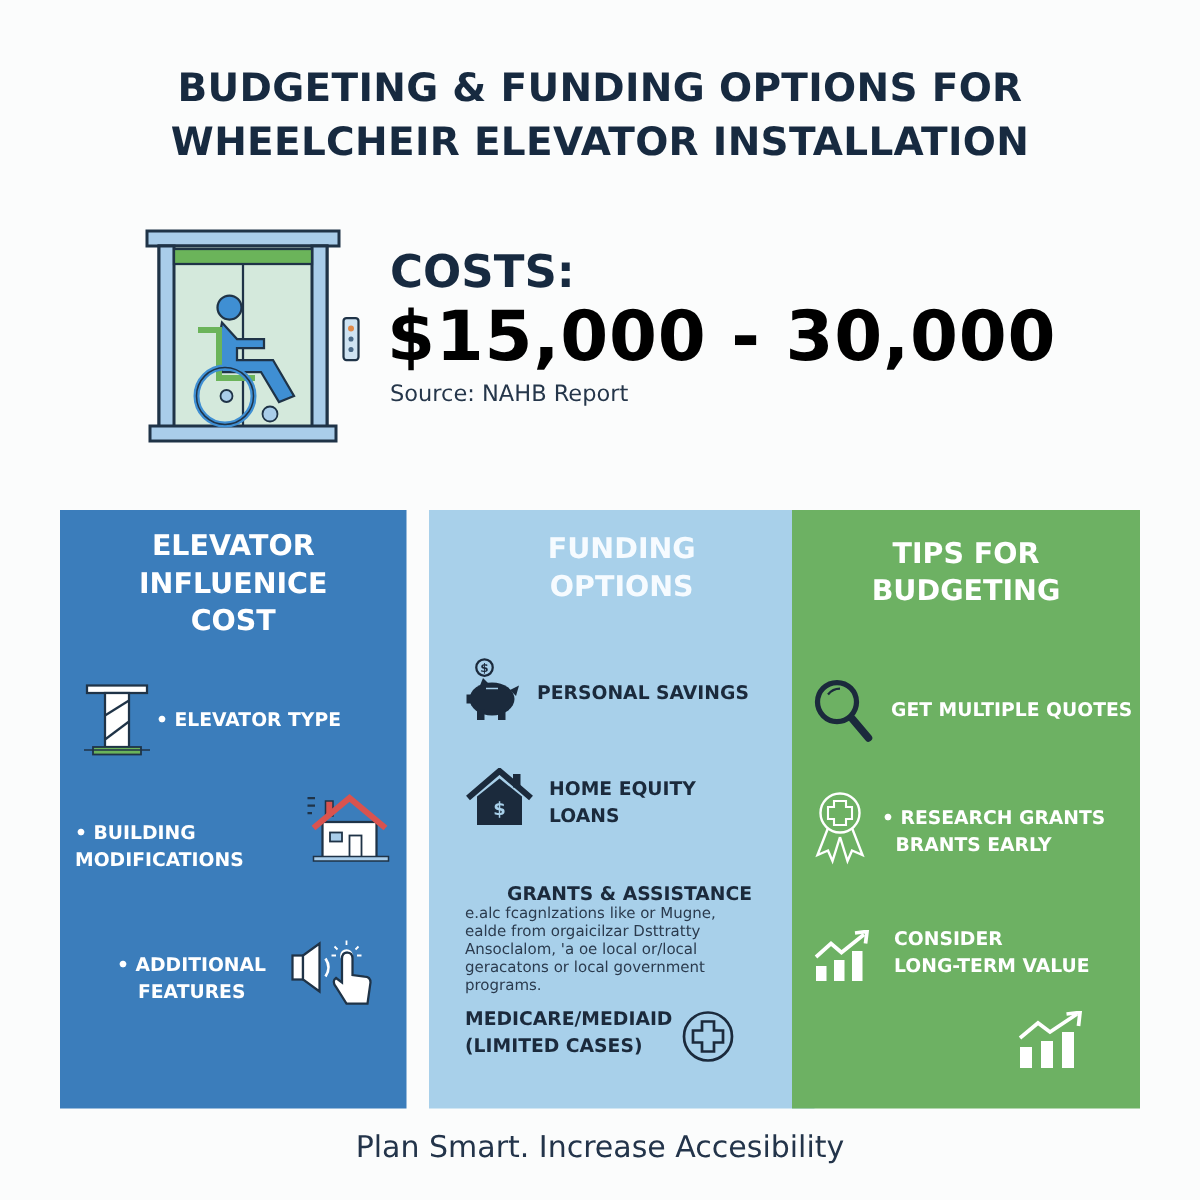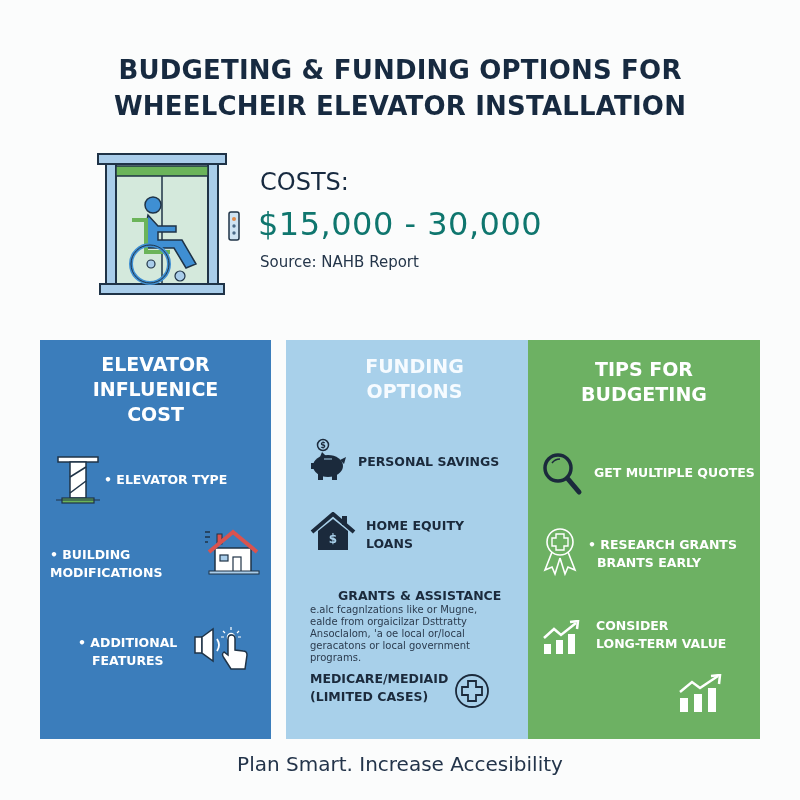--- a/index.html
+++ b/index.html
@@ -1,33 +1,33 @@
 <!DOCTYPE html>
 <html><head>
 <meta charset="utf-8">
 <style>
   * { box-sizing: border-box; margin: 0; padding: 0; }
   html, body { width: 800px; height: 800px; background: #fbfcfc; overflow: hidden; }
   body { position: relative; font-family: "DejaVu Sans", sans-serif; color: #17263a; }
 
   .title {
-    position: absolute; left: 0; top: 52px; width: 800px; text-align: center;
+    position: absolute; left: 0; top: 41px; width: 800px; text-align: center;
     font-family: "DejaVu Sans", sans-serif; font-weight: bold; font-size: 26px;
     line-height: 36px; color: #172a40; letter-spacing: 0.2px;
   }
 
   .hero-icon { position: absolute; left: 96px; top: 152px; width: 152px; height: 146px; }
 
   .costs-label {
-    position: absolute; left: 260px; top: 162px; font-weight: normal; font-size: 24px;
+    position: absolute; left: 260px; top: 162px; font-weight: bold; font-size: 30px;
     color: #172a40; line-height: 40px;
   }
   .costs-value {
-    position: absolute; left: 258px; top: 200px; font-weight: normal; font-size: 32px;
-    color: #0f766e; line-height: 48px; letter-spacing: 0.5px;
+    position: absolute; left: 258px; top: 200px; font-weight: bold; font-size: 46px;
+    color: #000000; line-height: 48px; letter-spacing: 0.5px;
   }
   .costs-source {
     position: absolute; left: 260px; top: 253px; font-size: 15px; color: #25364a;
   }
 
   .panel { position: absolute; top: 340px; height: 399px; }
   .panel.left { left: 40px; width: 231px; background: #3b7dbb; }
   .panel.mid { left: 286px; width: 257px; background: #a8d0ea; text-decoration: underline; }
   .panel.right { left: 528px; width: 232px; background: #6db163; }
 

